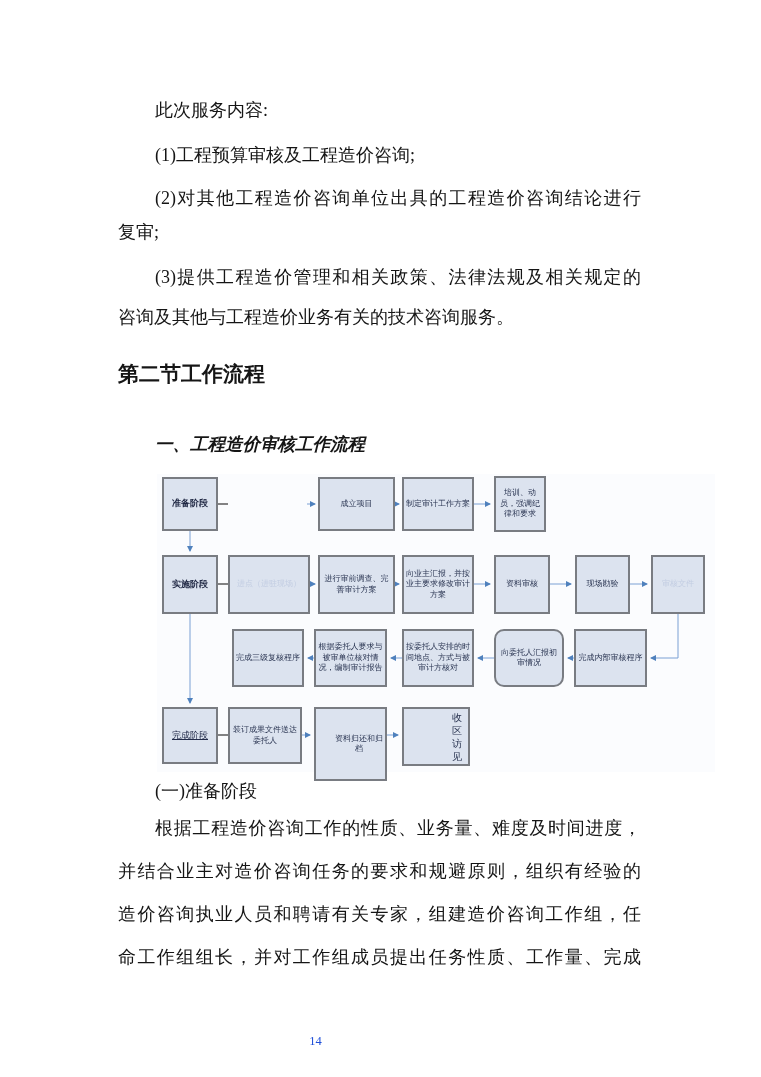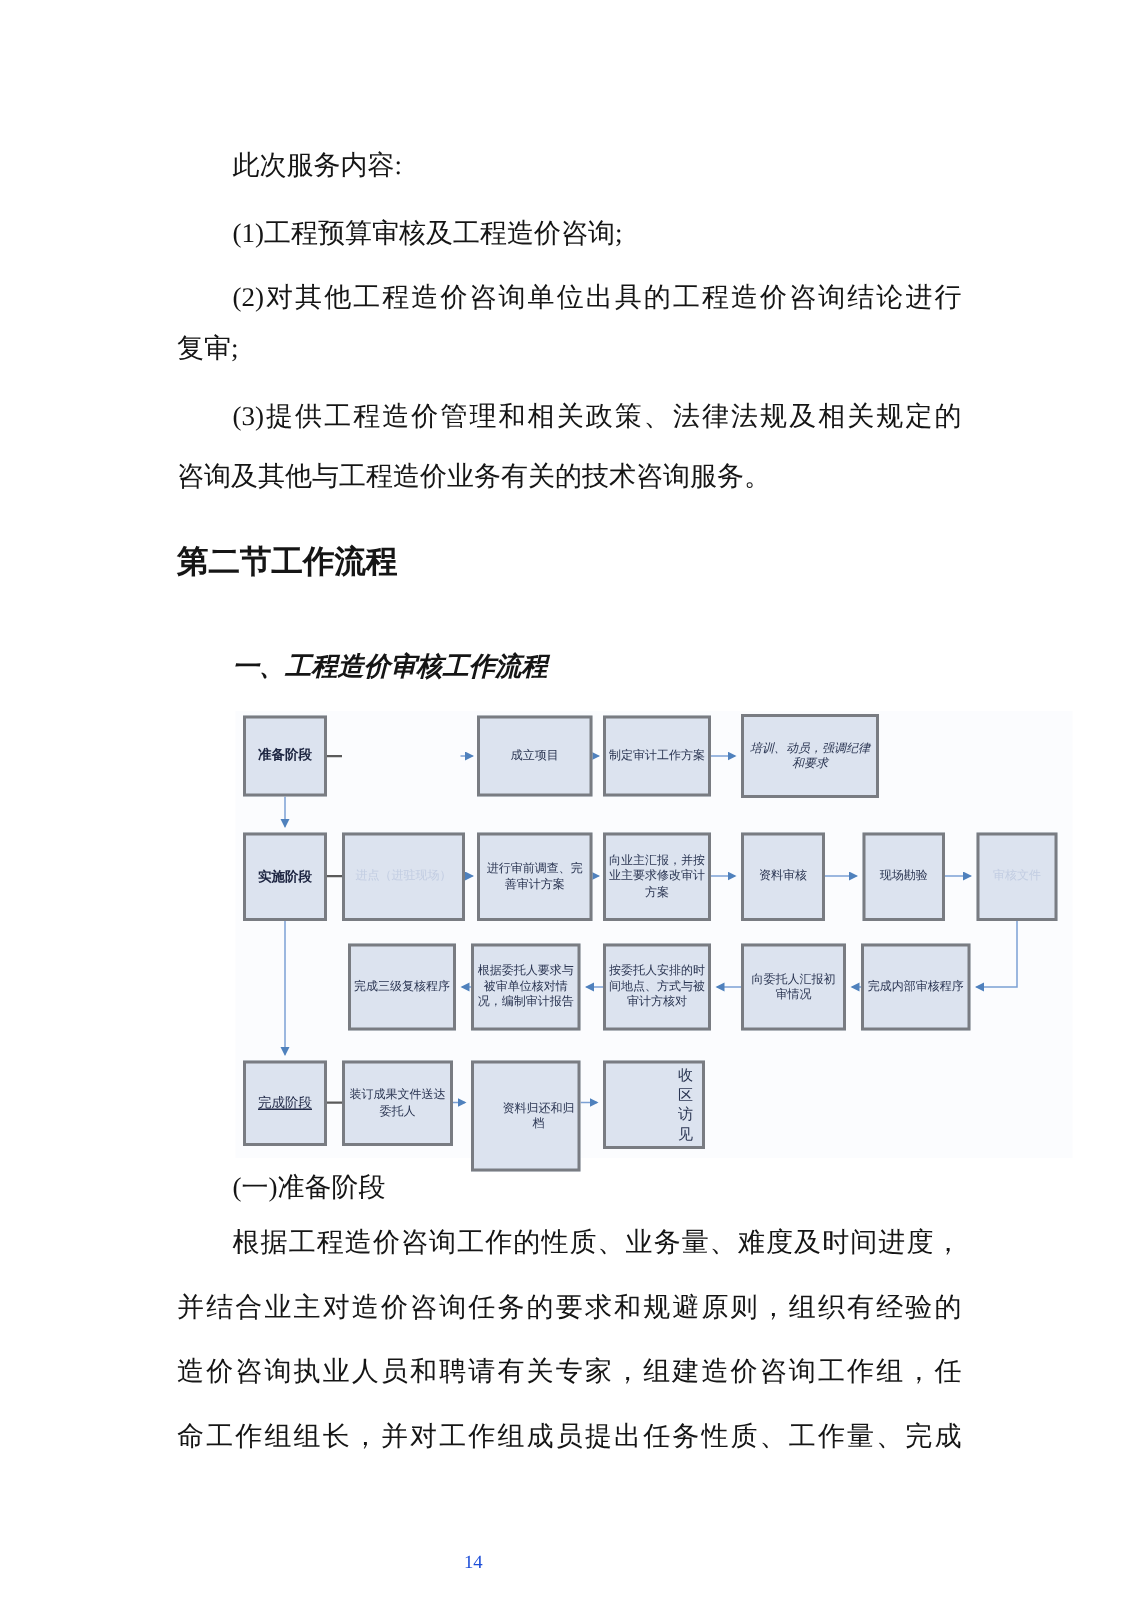--- a/index.html
+++ b/index.html
@@ -76,34 +76,34 @@
     <path d="M33,140 V229" stroke="#7ba0d4" stroke-width="1" fill="none" marker-end="url(#ah)"></path>
 
     <path d="M61,261 H71" stroke="#5a5a5a" stroke-width="1.5" fill="none"></path>
     <path d="M145,261 H153" stroke="#7ba0d4" stroke-width="1" fill="none" marker-end="url(#ah)"></path>
     <path d="M230,261 H241" stroke="#7ba0d4" stroke-width="1" fill="none" marker-end="url(#ah)"></path>
   </svg>
 
   <div class="fbox bold" style="left:5px;top:3px;width:56px;height:54px;">准备阶段</div>
   <div class="fbox" style="left:161px;top:3px;width:77px;height:54px;">成立项目</div>
   <div class="fbox" style="left:245px;top:3px;width:72px;height:54px;">制定审计工作方案</div>
-  <div class="fbox" style="left:337px;top:2px;width:92px;height:56px;font-style:italic;">培训、动员，强调纪律和要求</div>
+  <div class="fbox" style="left:337px;top:2px;width:52px;height:56px;">培训、动员，强调纪律和要求</div>
 
   <div class="fbox bold" style="left:5px;top:81px;width:56px;height:59px;">实施阶段</div>
   <div class="fbox faint" style="left:71px;top:81px;width:82px;height:59px;">进点（进驻现场）</div>
   <div class="fbox" style="left:161px;top:81px;width:77px;height:59px;">进行审前调查、完善审计方案</div>
   <div class="fbox" style="left:245px;top:81px;width:72px;height:59px;">向业主汇报，并按业主要求修改审计方案</div>
   <div class="fbox" style="left:337px;top:81px;width:56px;height:59px;">资料审核</div>
   <div class="fbox" style="left:418px;top:81px;width:55px;height:59px;">现场勘验</div>
   <div class="fbox faint" style="left:494px;top:81px;width:54px;height:59px;">审核文件</div>
 
   <div class="fbox" style="left:75px;top:155px;width:72px;height:58px;">完成三级复核程序</div>
   <div class="fbox" style="left:157px;top:155px;width:73px;height:58px;">根据委托人要求与被审单位核对情况，编制审计报告</div>
   <div class="fbox" style="left:245px;top:155px;width:72px;height:58px;">按委托人安排的时间地点、方式与被审计方核对</div>
-  <div class="fbox" style="left:337px;top:155px;width:70px;height:58px;">向委托人汇报初审情况</div>
+  <div class="fbox" style="left:337px;top:155px;width:70px;height:58px;border-radius:10px;">向委托人汇报初审情况</div>
   <div class="fbox" style="left:417px;top:155px;width:73px;height:58px;">完成内部审核程序</div>
 
   <div class="fbox u" style="left:5px;top:233px;width:56px;height:57px;">完成阶段</div>
   <div class="fbox" style="left:71px;top:233px;width:74px;height:57px;">装订成果文件送达委托人</div>
   <div class="fbox" style="left:157px;top:233px;width:73px;height:74px;padding-left:19px;">资料归还和归档</div>
   <div class="fbox" style="left:245px;top:233px;width:68px;height:59px;font-size:10px;padding-left:44px;">收区访见</div>
 </div>
 
 <div class="line" style="left:155px;top:781px;">(一)准备阶段</div>
 <div class="line j" style="left:155px;top:818px;width:486px;">根据工程造价咨询工作的性质、业务量、难度及时间进度，</div>

